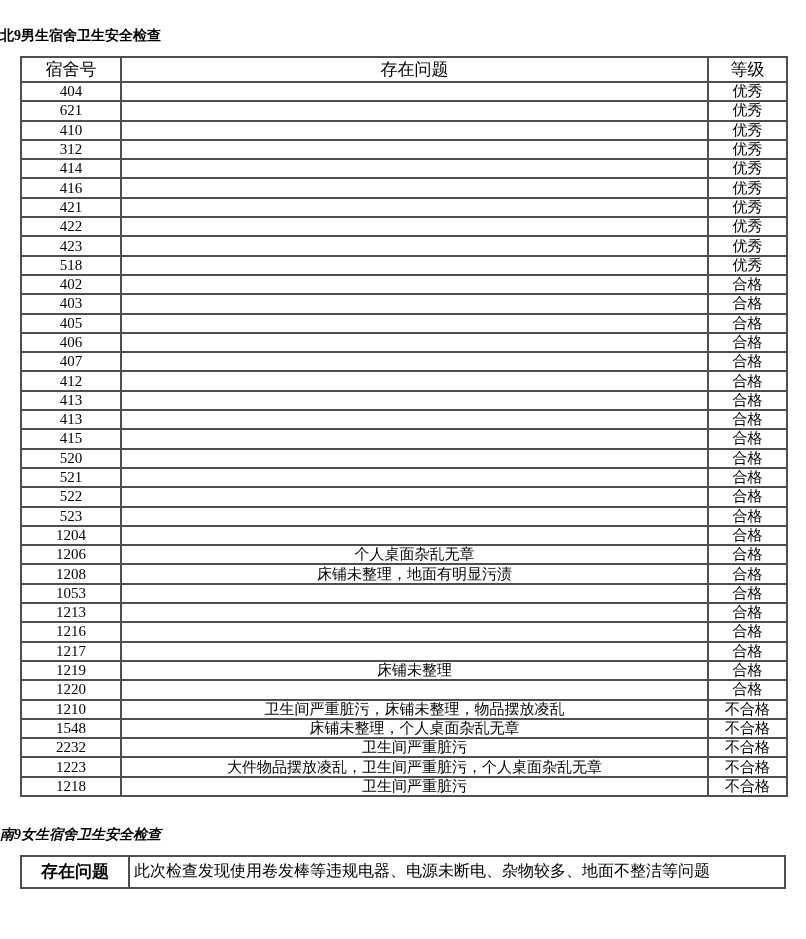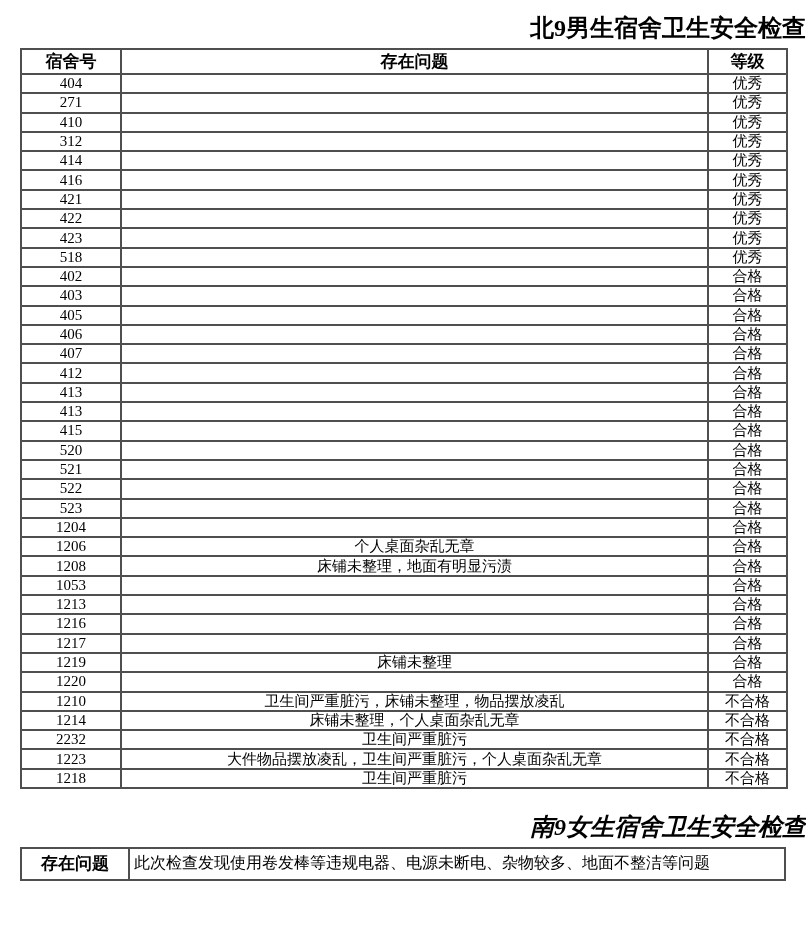--- a/index.html
+++ b/index.html
@@ -11,44 +11,44 @@
   }
   .page {
     width: 806px;
     height: 939px;
     background: #ffffff;
     box-sizing: border-box;
     padding-top: 8px;
     overflow: hidden;
   }
   .doc-title {
-    text-align: right;
+    text-align: left;
     font-weight: bold;
-    font-size: 24px;
+    font-size: 14px;
     line-height: 24px;
-    margin: 8px 0 8px 0;
+    margin: 16px 0 8px 0;
   }
   table.inspection {
     border-collapse: collapse;
     margin-left: 20px;
     width: 766px;
     table-layout: fixed;
   }
   table.inspection th,
   table.inspection td {
     border: 2px solid #4f4f4f;
     padding: 0;
     text-align: center;
     vertical-align: middle;
     overflow: hidden;
     white-space: nowrap;
   }
   table.inspection th {
     font-size: 17px;
-    font-weight: bold;
+    font-weight: normal;
     height: 22px;
   }
   table.inspection td {
     font-size: 15px;
     height: 17.3px;
     line-height: 17px;
   }
   col.c-room  { width: 100px; }
   col.c-prob  { width: 587px; }
   col.c-grade { width: 79px;  }
@@ -102,21 +102,21 @@
       </tr>
     </thead>
     <tbody>
     <tr>
       <td>404</td>
       <td></td>
       <td>优秀</td>
     </tr>
 
     <tr>
-      <td>271</td>
+      <td>621</td>
       <td></td>
       <td>优秀</td>
     </tr>
 
     <tr>
       <td>410</td>
       <td></td>
       <td>优秀</td>
     </tr>
 
@@ -294,21 +294,21 @@
       <td>合格</td>
     </tr>
 
     <tr>
       <td>1210</td>
       <td>卫生间严重脏污，床铺未整理，物品摆放凌乱</td>
       <td>不合格</td>
     </tr>
 
     <tr>
-      <td>1214</td>
+      <td>1548</td>
       <td>床铺未整理，个人桌面杂乱无章</td>
       <td>不合格</td>
     </tr>
 
     <tr>
       <td>2232</td>
       <td>卫生间严重脏污</td>
       <td>不合格</td>
     </tr>
 

